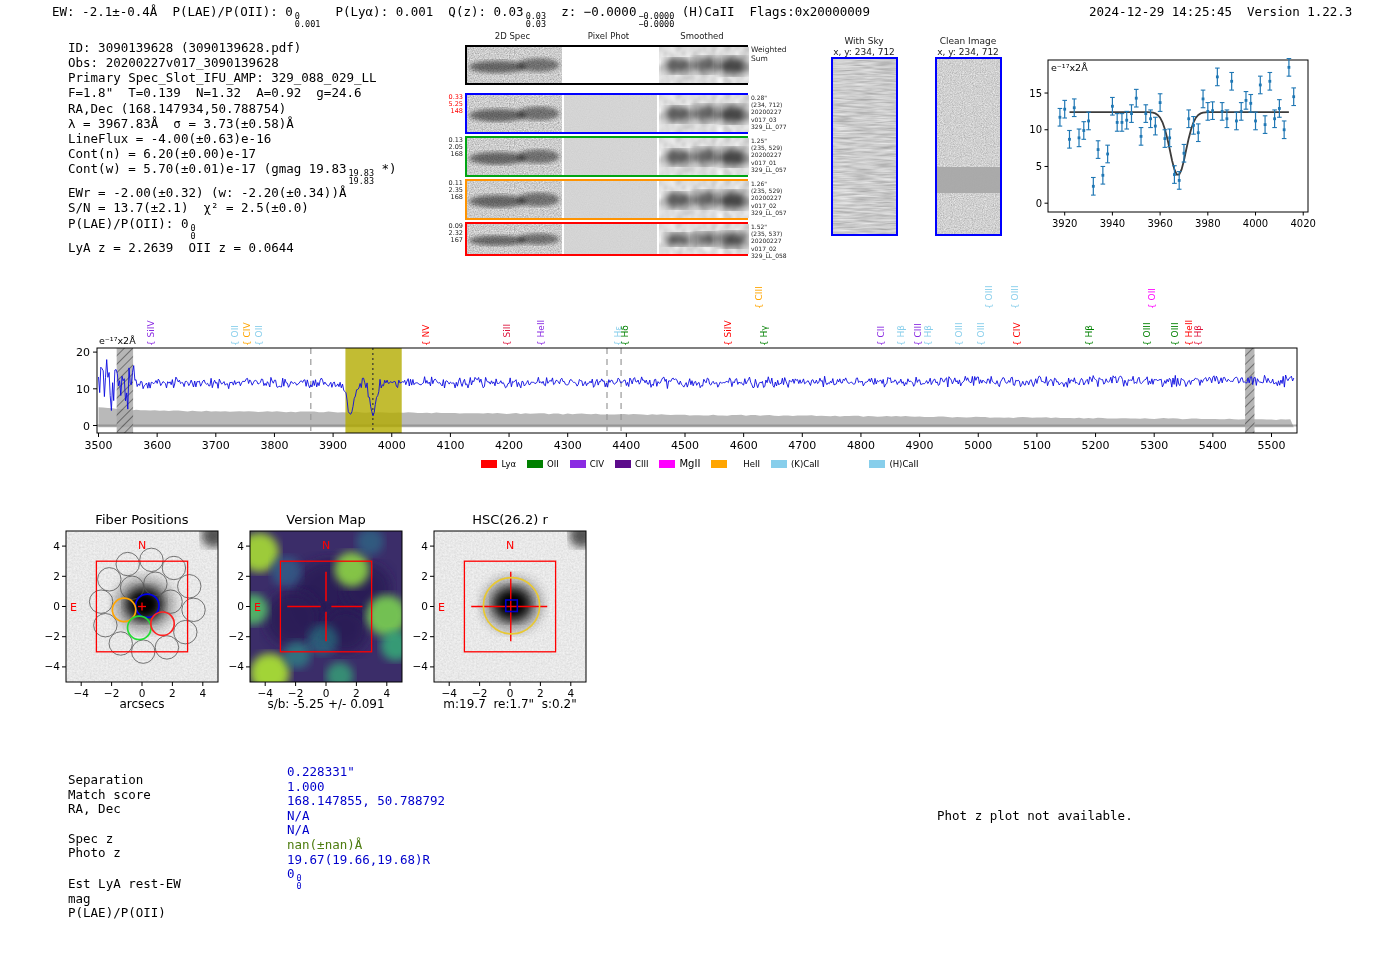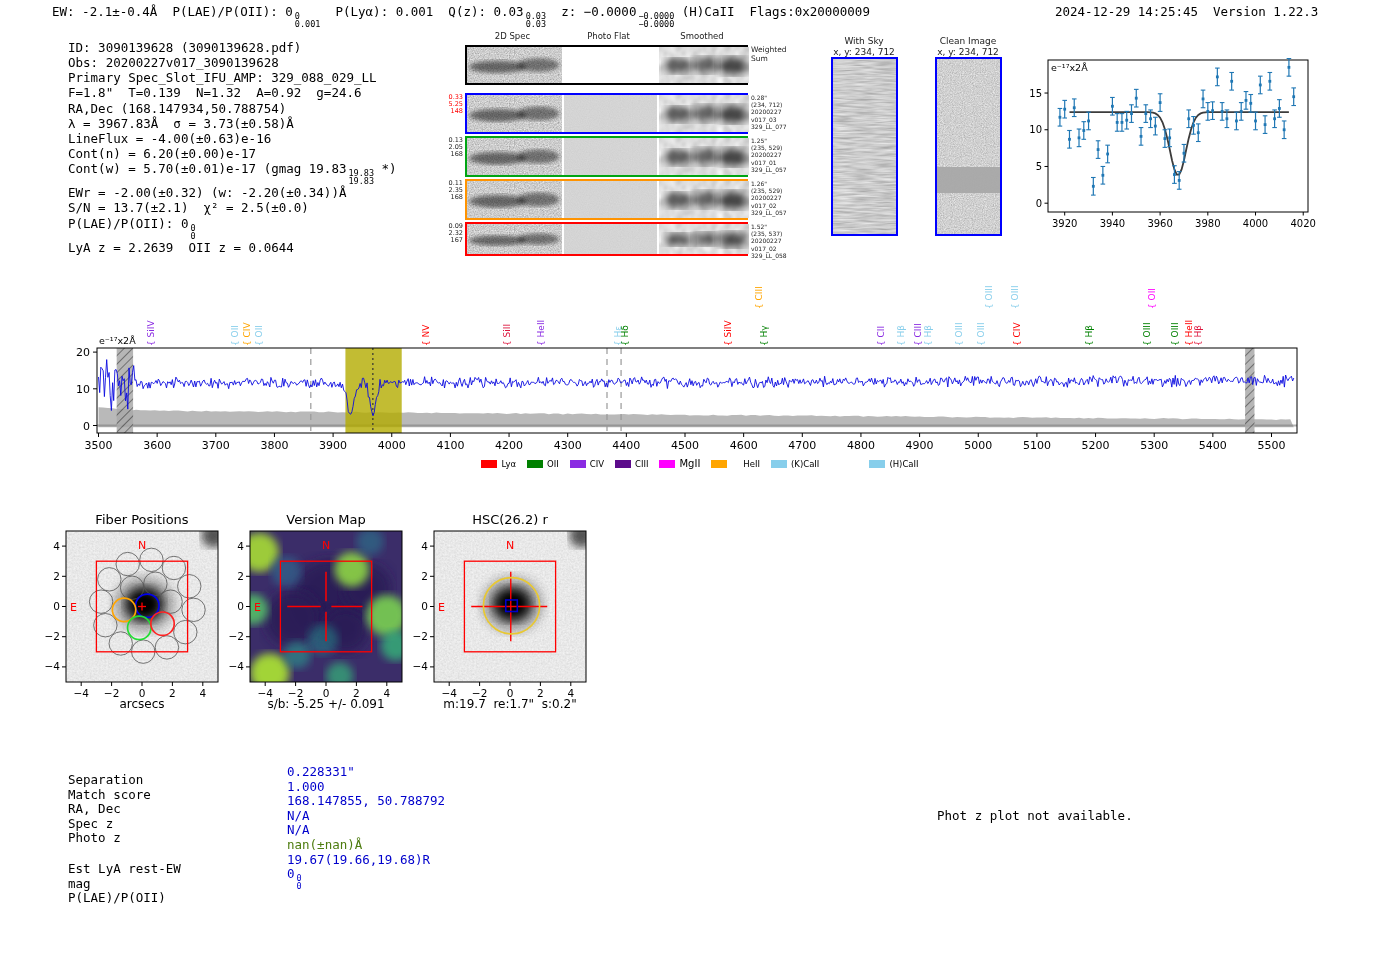--- a/index.html
+++ b/index.html
@@ -97,40 +97,40 @@
     <pattern id="hatchP" patternUnits="userSpaceOnUse" width="6" height="6" patternTransform="rotate(45)">
       <rect width="6" height="6" fill="#a9a9a9"></rect>
       <line x1="0" y1="0" x2="0" y2="6" stroke="#333" stroke-width="1.4"></line>
     </pattern>
   </defs>
 </svg>
 
 <div id="root">
 
   <div id="hdr-left" class="abs hline" style="left:52px;top:4px;"><span style="white-space:pre">EW: -2.1±-0.4Å</span><span style="white-space:pre">  P(LAE)/P(OII): 0</span><span class="frac"><span>0</span><span>0.001</span></span><span style="white-space:pre">  P(Lyα): 0.001</span><span style="white-space:pre">  Q(z): 0.03</span><span class="frac"><span>0.03</span><span>0.03</span></span><span style="white-space:pre">  z: −0.0000</span><span class="frac"><span>−0.0000</span><span>−0.0000</span></span><span style="white-space:pre"> (H)CaII  Flags:0x20000009</span></div>
-  <div class="abs hline" style="left:1055px;top:4px;">2024-12-29 14:25:45  Version 1.22.3</div>
+  <div class="abs hline" style="left:1089px;top:4px;">2024-12-29 14:25:45  Version 1.22.3</div>
 
   <div id="info-block" class="abs" style="left:68px;top:40px;">
       <div class="hline"><span style="white-space:pre">ID: 3090139628 (3090139628.pdf)</span></div>
       <div class="hline"><span style="white-space:pre">Obs: 20200227v017_3090139628</span></div>
       <div class="hline"><span style="white-space:pre">Primary Spec_Slot_IFU_AMP: 329_088_029_LL</span></div>
       <div class="hline"><span style="white-space:pre">F=1.8"  T=0.139  N=1.32  A=0.92  g=24.6</span></div>
       <div class="hline"><span style="white-space:pre">RA,Dec (168.147934,50.788754)</span></div>
       <div class="hline"><span style="white-space:pre">λ = 3967.83Å  σ = 3.73(±0.58)Å</span></div>
       <div class="hline"><span style="white-space:pre">LineFlux = -4.00(±0.63)e-16</span></div>
       <div class="hline"><span style="white-space:pre">Cont(n) = 6.20(±0.00)e-17</span></div>
       <div class="hline"><span style="white-space:pre">Cont(w) = 5.70(±0.01)e-17 (gmag 19.83</span><span class="frac"><span>19.83</span><span>19.83</span></span><span style="white-space:pre"> *)</span></div>
       <div class="hline"><span style="white-space:pre">EWr = -2.00(±0.32) (w: -2.20(±0.34))Å</span></div>
       <div class="hline"><span style="white-space:pre">S/N = 13.7(±2.1)  χ² = 2.5(±0.0)</span></div>
       <div class="hline"><span style="white-space:pre">P(LAE)/P(OII): 0</span><span class="frac"><span>0</span><span>0</span></span></div>
       <div class="hline"><span style="white-space:pre">LyA z = 2.2639  OII z = 0.0644</span></div>
     </div>
 
   <div class="abs colhdr" style="left:465px;top:31px;width:95px;">2D Spec</div>
-  <div class="abs colhdr" style="left:562px;top:31px;width:93px;">Photo Flat</div>
+  <div class="abs colhdr" style="left:562px;top:31px;width:93px;">Pixel Phot</div>
   <div class="abs colhdr" style="left:657px;top:31px;width:90px;">Smoothed</div>
   <div id="spec2d-rows" class="abs" style="left:0;top:0;">
       <div class="abs" style="left:465px;top:45px;width:283px;height:40px;border:2px solid #000000;box-sizing:border-box;background:#fff;">
         <svg style="position:absolute;left:0px;top:0;" width="95" height="36">
           <rect width="95" height="36" filter="url(#fNoiseStrip)"></rect>
           <ellipse cx="30.400000000000002" cy="19.8" rx="28.5" ry="6.12" fill="#000" opacity="0.5" filter="url(#fBlur2)"></ellipse>
           <ellipse cx="71.25" cy="18" rx="20.9" ry="6.84" fill="#000" opacity="0.45" filter="url(#fBlur2)"></ellipse>
         </svg>
         <svg style="position:absolute;left:97px;top:0;" width="93" height="36">
           <rect width="93" height="36" fill="#ffffff"></rect>
@@ -756,21 +756,21 @@
       </svg>
     </div>
   <div class="abs cxlabel" style="left:42px;top:697px;width:200px;">arcsecs</div>
   <div class="abs cxlabel" style="left:226px;top:697px;width:200px;">s/b: -5.25 +/- 0.091</div>
   <div class="abs cxlabel" style="left:410px;top:697px;width:200px;">m:19.7  re:1.7"  s:0.2"</div>
 
   <div id="match-labels" class="abs" style="left:68px;top:773px;">
       <div class="hline" style="line-height:14.6px;">Separation</div>
       <div class="hline" style="line-height:14.6px;">Match score</div>
       <div class="hline" style="line-height:14.6px;">RA, Dec</div>
-      <div class="hline" style="line-height:14.6px;">Spec z</div>
+      <div class="hline" style="line-height:14.6px;margin-top:15px;">Spec z</div>
       <div class="hline" style="line-height:14.6px;">Photo z</div>
       <div class="hline" style="line-height:14.6px;margin-top:16px;">Est LyA rest-EW</div>
       <div class="hline" style="line-height:14.6px;">mag</div>
       <div class="hline" style="line-height:14.6px;">P(LAE)/P(OII)</div>
     </div>
   <div id="match-values" class="abs" style="left:287px;top:765px;">
       <div class="hline" style="line-height:14.6px;color:#0000cc;"><span style="white-space:pre">0.228331"</span></div>
       <div class="hline" style="line-height:14.6px;color:#0000cc;"><span style="white-space:pre">1.000</span></div>
       <div class="hline" style="line-height:14.6px;color:#0000cc;"><span style="white-space:pre">168.147855, 50.788792</span></div>
       <div class="hline" style="line-height:14.6px;color:#0000cc;"><span style="white-space:pre">N/A</span></div>

